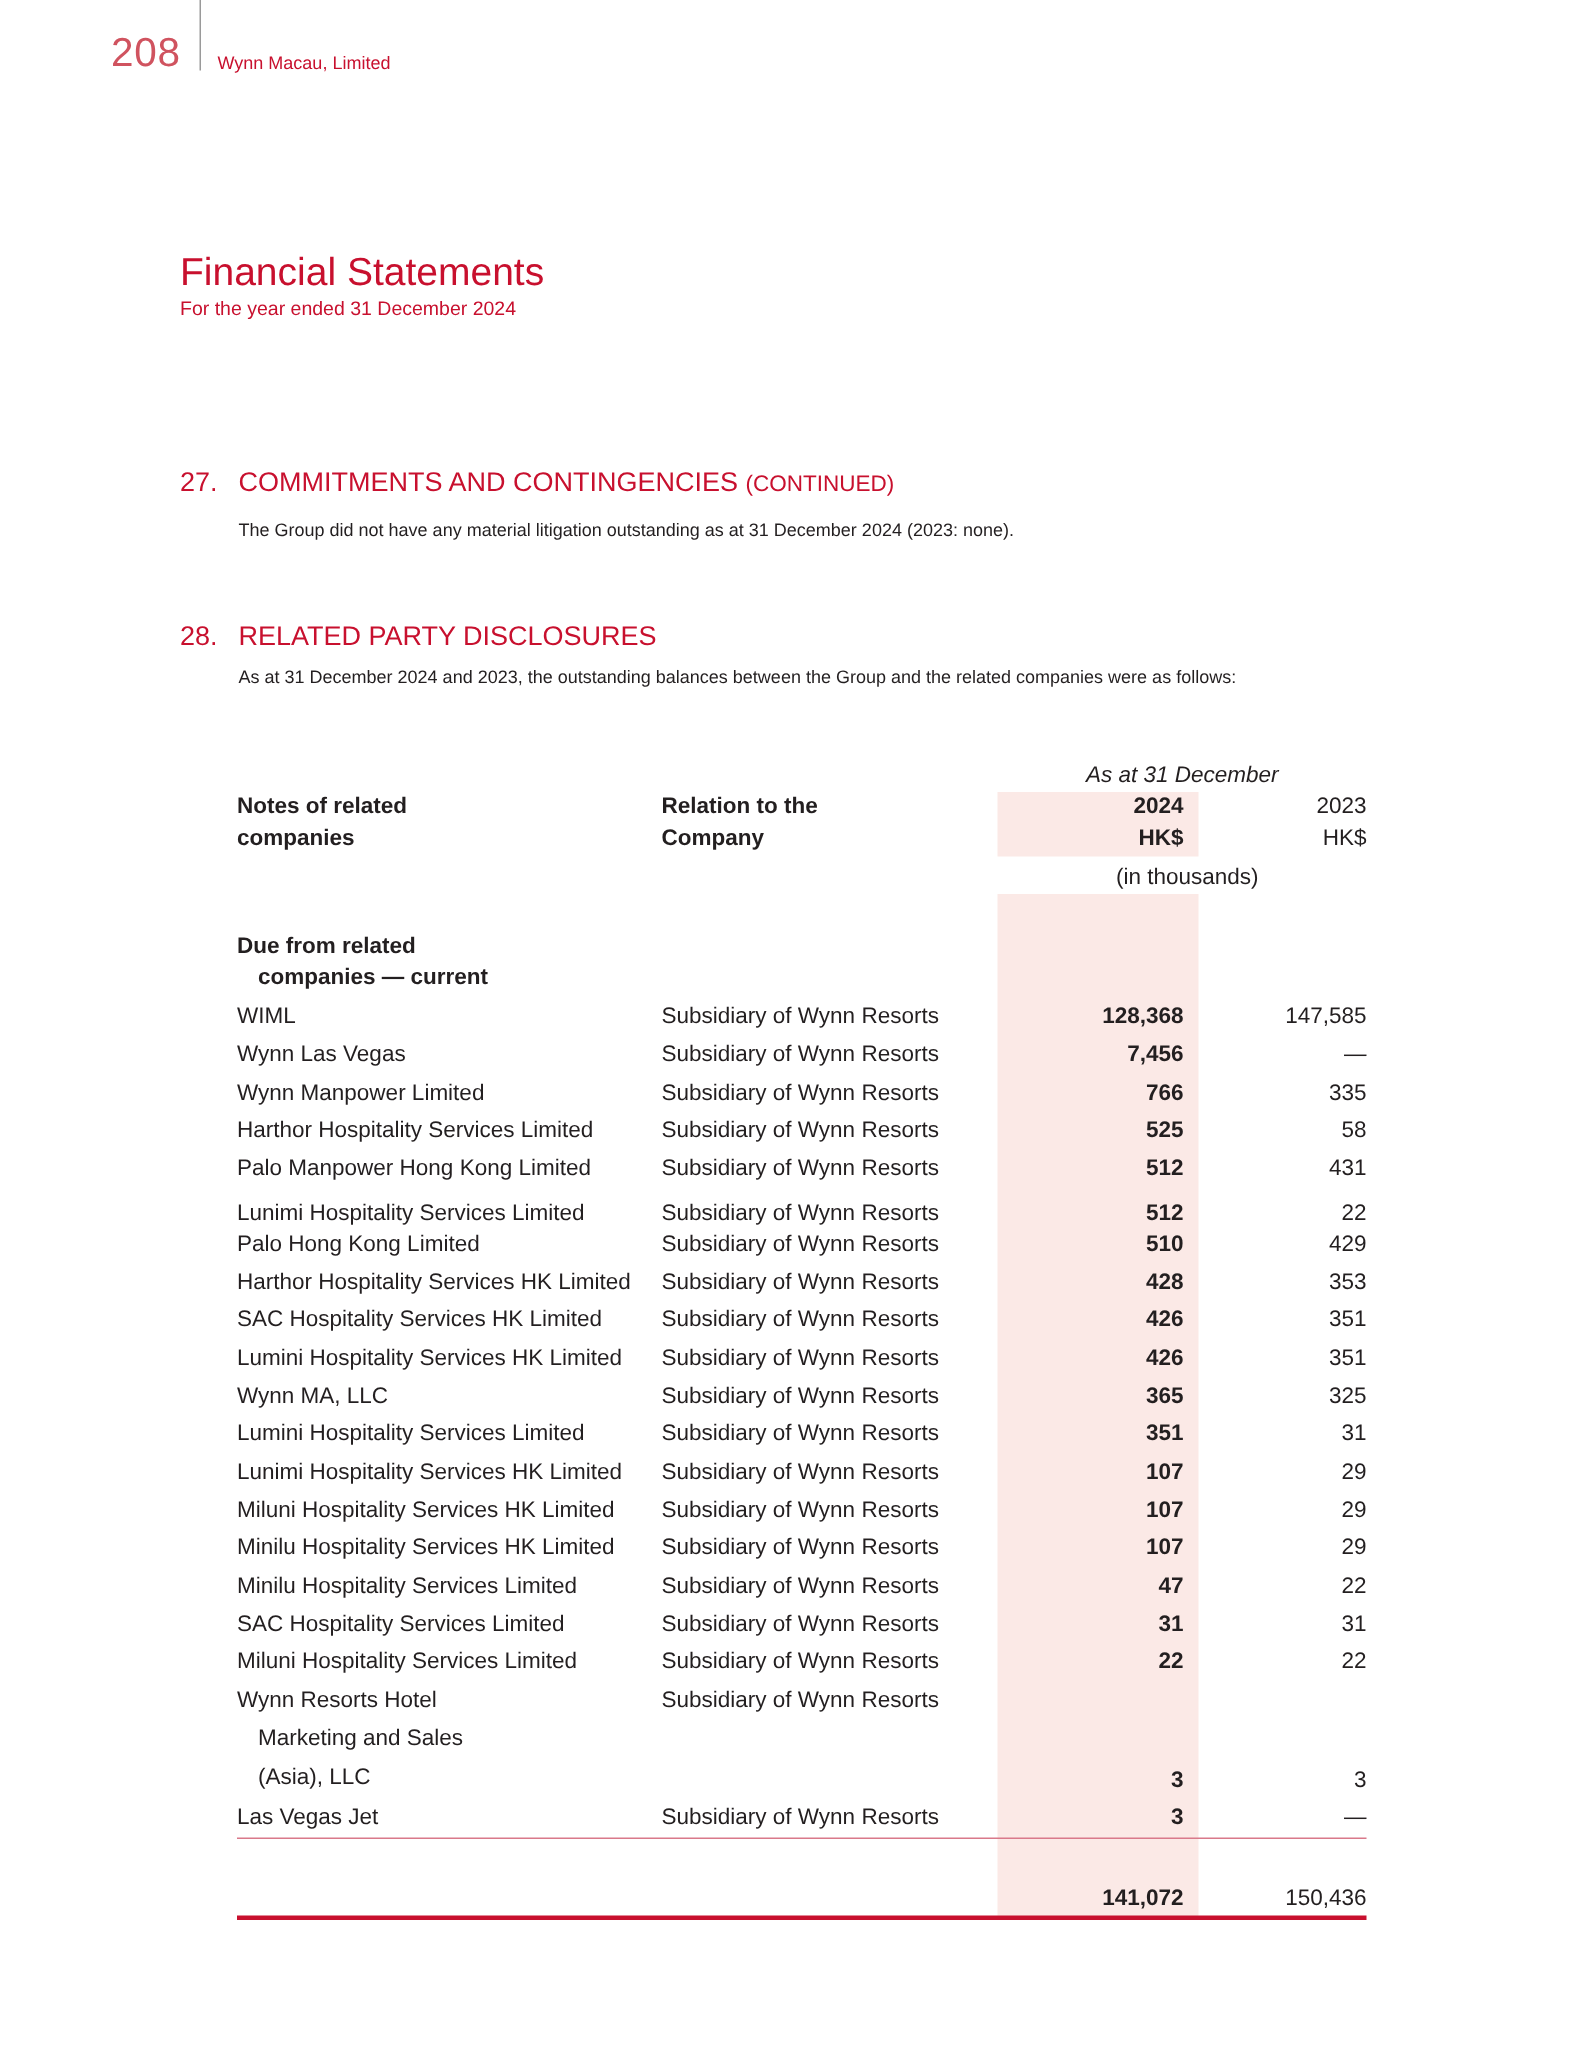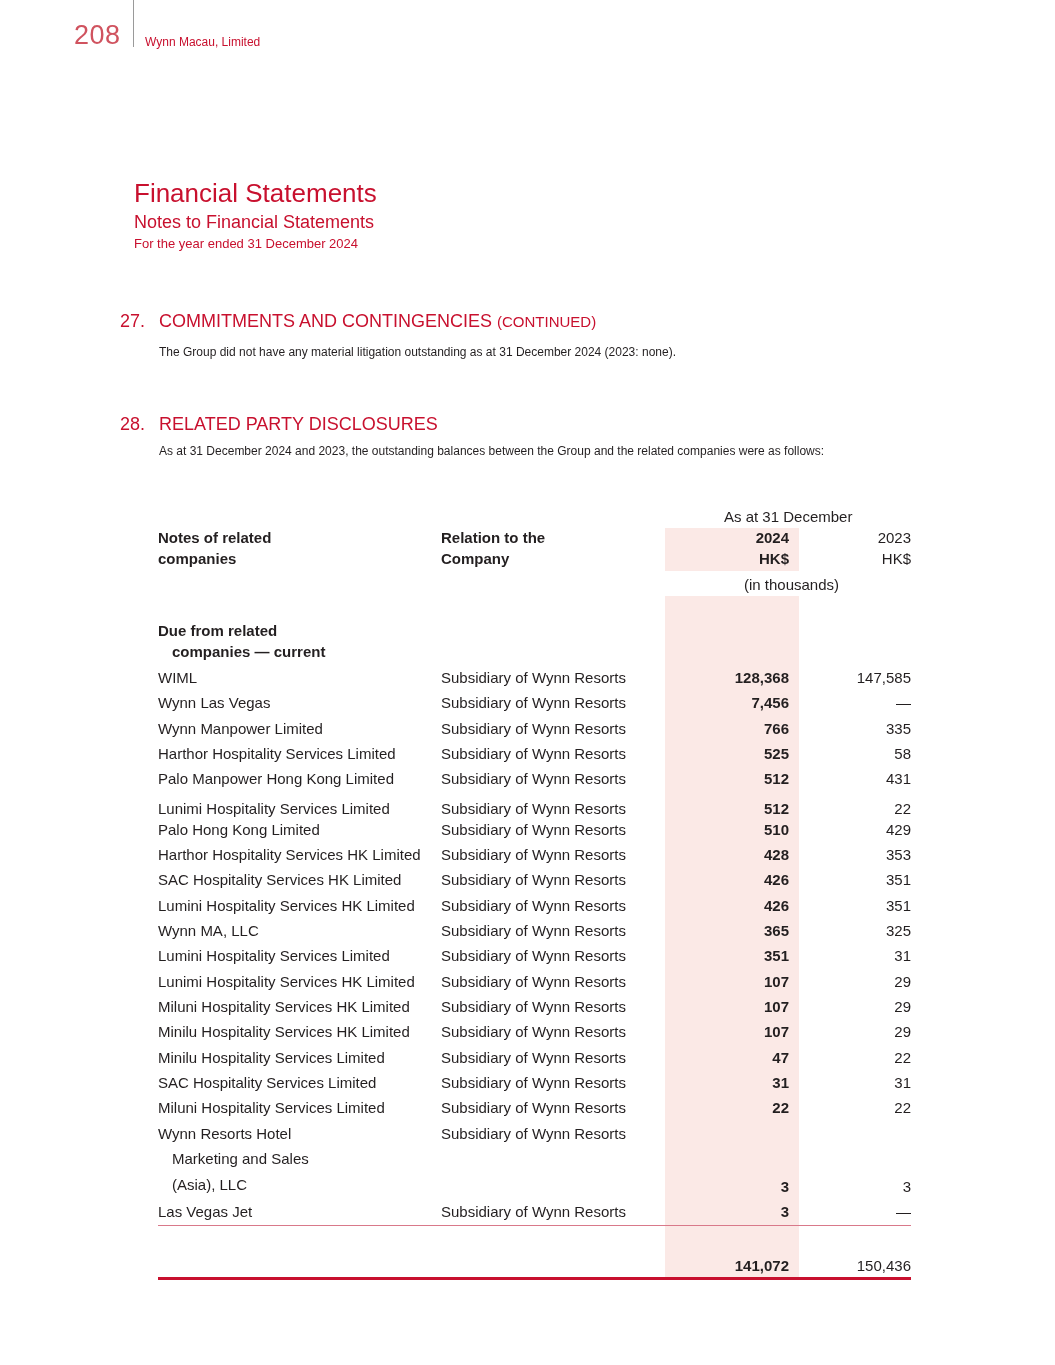--- a/index.html
+++ b/index.html
@@ -3,21 +3,21 @@
 <meta charset="utf-8">
 <style>
   html, body { margin: 0; padding: 0; background: #ffffff; }
   body { width: 1055px; height: 1365px; position: relative; overflow: hidden;
          font-family: "Liberation Sans", sans-serif; color: #231f20; }
   .page-header { position: absolute; left: 0; top: 0; width: 1055px; height: 60px; }
   .page-num { position: absolute; left: 74px; top: 20px; font-size: 27px; color: #d0535f; letter-spacing: 0.5px; }
   .header-rule { position: absolute; left: 133px; top: 0; width: 1px; height: 47px; background: #9a9a9a; }
   .company { position: absolute; left: 145px; top: 35px; font-size: 12px; color: #c8102e; }
 
-  .title-block { position: absolute; left: 120px; top: 178px; margin-left: 14px; }
+  .title-block { position: absolute; left: 120px; top: 166px; }
   .title { font-size: 26px; color: #c8102e; line-height: 30px; }
   .subtitle { font-size: 18px; color: #c8102e; line-height: 24px; margin-top: 2px; }
   .period { font-size: 13px; color: #c8102e; line-height: 18px; margin-top: 1px; }
 
   .section { position: absolute; left: 120px; width: 792px; }
   .sec-head { font-size: 18px; color: #c8102e; line-height: 22px; }
   .sec-num { display: inline-block; width: 39px; }
   .sec-cont { font-size: 15px; }
   .sub-head { margin-left: 39px; font-size: 16px; font-weight: bold; color: #231f20; margin-top: 8px; }
   .para { margin-left: 39px; font-size: 12px; line-height: 22px; color: #231f20; text-align: justify; }
@@ -40,21 +40,20 @@
 <body>
 
 <div class="page-header">
   <span class="page-num">208</span>
   <div class="header-rule"></div>
   <span class="company">Wynn Macau, Limited</span>
 </div>
 
 <div class="title-block">
   <div class="title">Financial Statements</div>
-  <div class="subtitle">Notes to Financial Statements</div>
   <div class="period">For the year ended 31 December 2024</div>
 </div>
 
 <div class="section" style="top:310px;">
   <div class="sec-head">
     <span class="sec-num">27.</span><span>COMMITMENTS AND CONTINGENCIES</span>
     <span class="sec-cont">(CONTINUED)</span>
   </div>
   <div class="para" style="margin-top:8px;">The Group did not have any material litigation outstanding as at 31 December 2024 (2023: none).</div>
 </div>
@@ -64,21 +63,21 @@
     <span class="sec-num">28.</span><span>RELATED PARTY DISCLOSURES</span>
   </div>
   <div class="para" style="margin-top:5px;">As at 31 December 2024 and 2023, the outstanding balances between the Group and the related companies were as follows:</div>
 </div>
 
 <div class="hl-band" style="top:528px;height:43px;"></div>
 <div class="hl-band" style="top:596px;height:684px;"></div>
 
 <div class="tbl" style="top:0;">
   <div class="row" style="top:507px;">
-    <span style="position:absolute;left:566px;">As at 31 December</span>
+    <span style="position:absolute;left:566px;font-style:italic;">As at 31 December</span>
   </div>
   <div class="row" style="top:528px;">
     <span class="c-name bold">Notes of related</span>
     <span class="c-rel bold">Relation to the</span>
     <span class="c-2024">2024</span>
     <span class="c-2023">2023</span>
   </div>
   <div class="row" style="top:549px;">
     <span class="c-name bold">companies</span>
     <span class="c-rel bold">Company</span>

